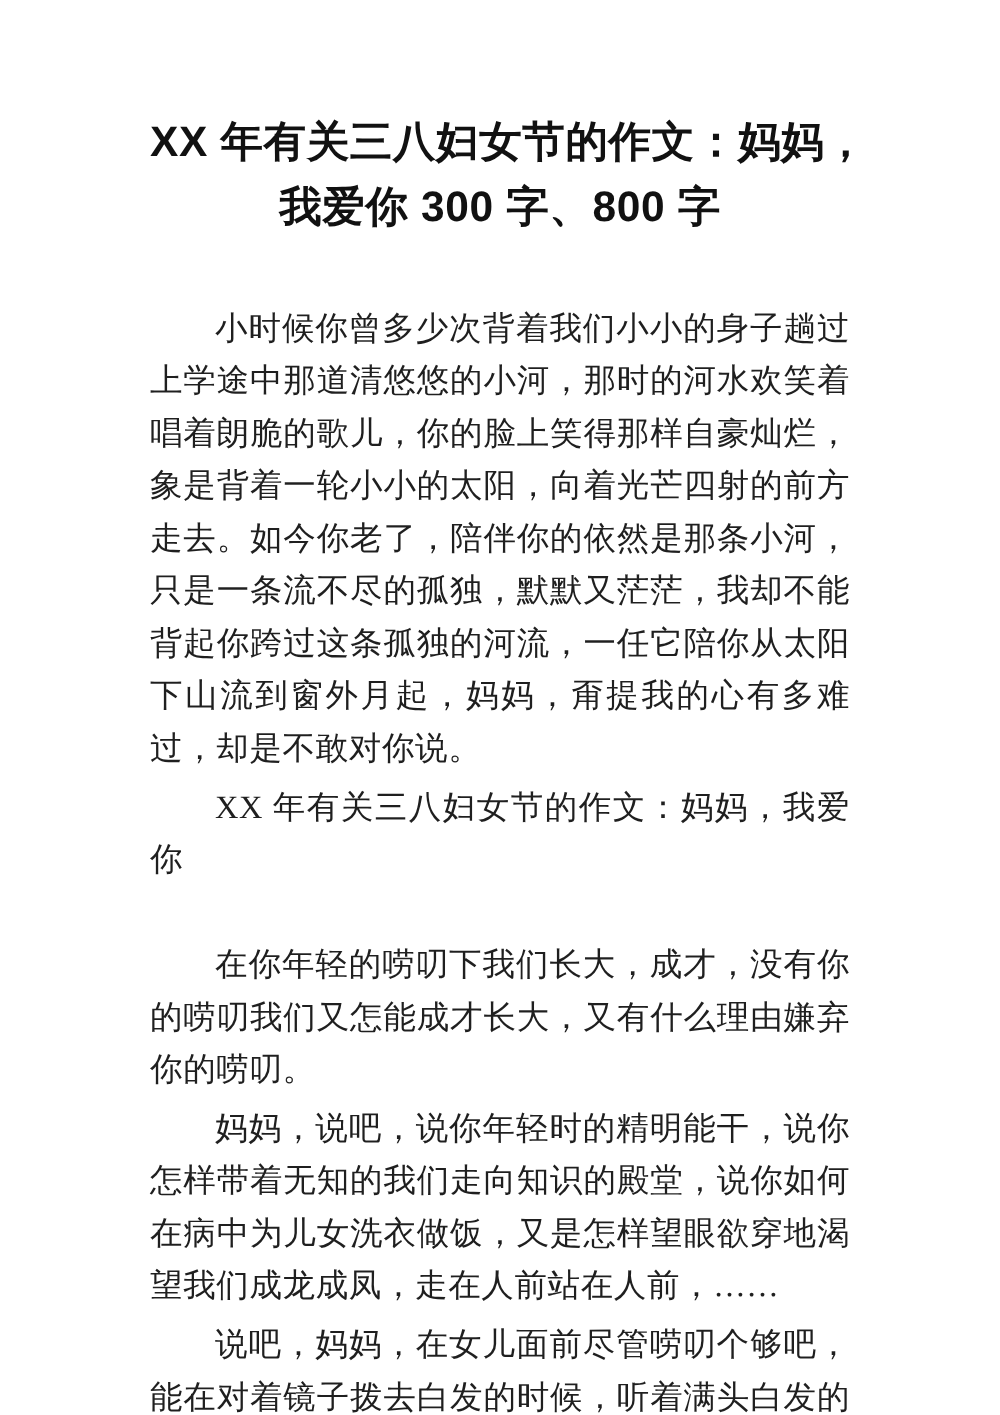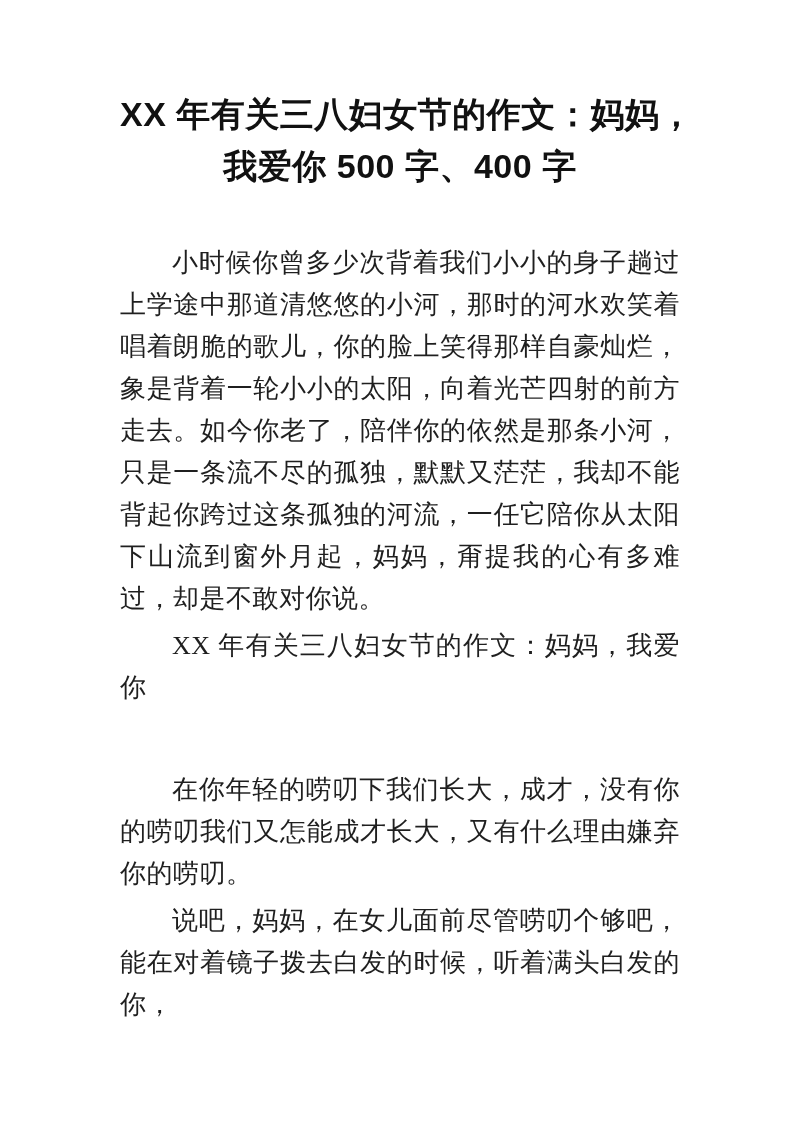--- a/index.html
+++ b/index.html
@@ -39,37 +39,38 @@
     font-family: "Liberation Serif", serif;
     font-size: 26px;
     line-height: 42px;
     text-align: justify;
     text-justify: inter-character;
     text-indent: 2em;
     color: #1f1f1f;
     letter-spacing: 0.5px;
   }
   .doc-body p.spaced {
-    margin-top: 60px;
+    margin-top: 42px;
   }
 </style>
 </head>
 <body>
 
 <div class="page">
 
   <h1 class="doc-title">
     <span class="title-line">XX 年有关三八妇女节的作文：妈妈，</span>
-    <span class="title-line">我爱你 500 字、400 字</span>
+    <span class="title-line">我爱你 300 字、800 字</span>
   </h1>
 
   <div class="doc-body">
     <p>小时候你曾多少次背着我们小小的身子趟过上学途中那道清悠悠的小河，那时的河水欢笑着唱着朗脆的歌儿，你的脸上笑得那样自豪灿烂，象是背着一轮小小的太阳，向着光芒四射的前方走去。如今你老了，陪伴你的依然是那条小河，只是一条流不尽的孤独，默默又茫茫，我却不能背起你跨过这条孤独的河流，一任它陪你从太阳下山流到窗外月起，妈妈，甭提我的心有多难过，却是不敢对你说。</p>
 
     <p>XX 年有关三八妇女节的作文：妈妈，我爱你</p>
 
     <p class="spaced">在你年轻的唠叨下我们长大，成才，没有你的唠叨我们又怎能成才长大，又有什么理由嫌弃你的唠叨。</p>
 
+    <p>妈妈，说吧，说你年轻时的精明能干，说你怎样带着无知的我们走向知识的殿堂，说你如何在病中为儿女洗衣做饭，又是怎样望眼欲穿地渴望我们成龙成凤，走在人前站在人前，……</p>
 
     <p>说吧，妈妈，在女儿面前尽管唠叨个够吧，能在对着镜子拨去白发的时候，听着满头白发的你，</p>
   </div>
 
 </div>
 
 </body></html>

